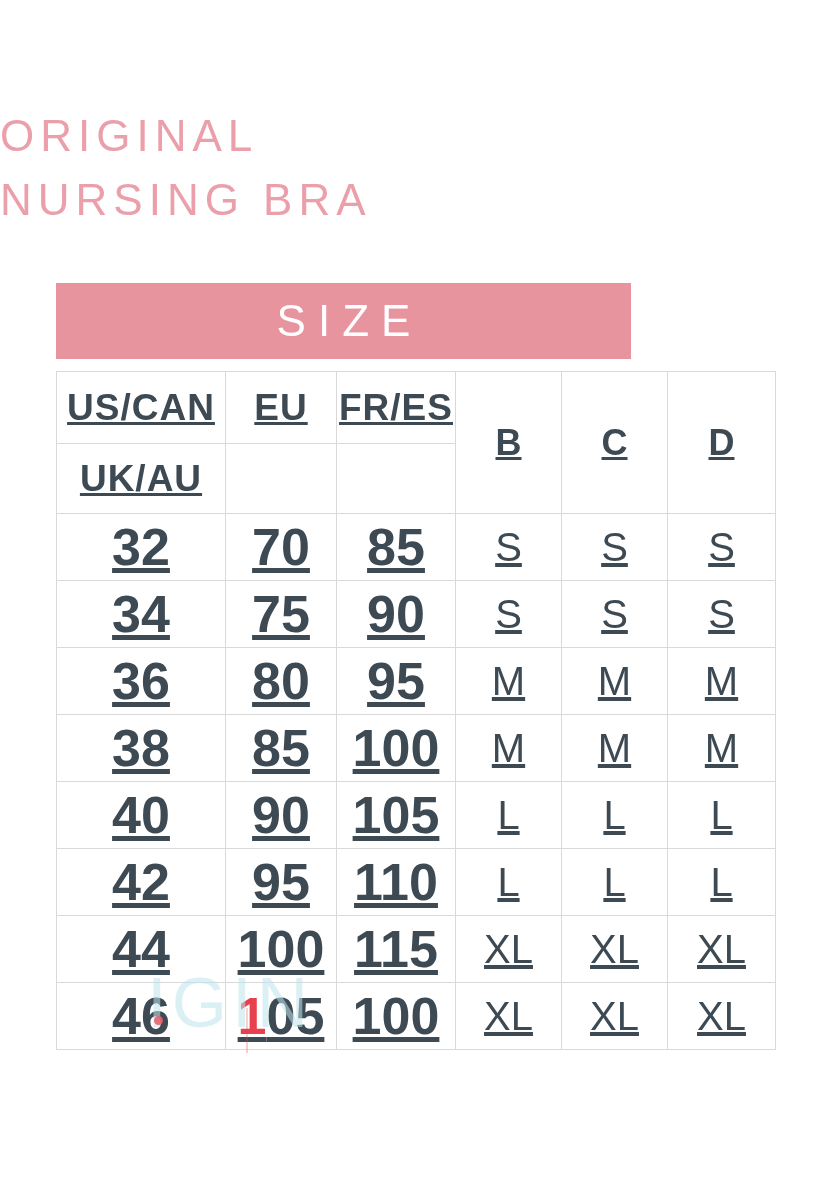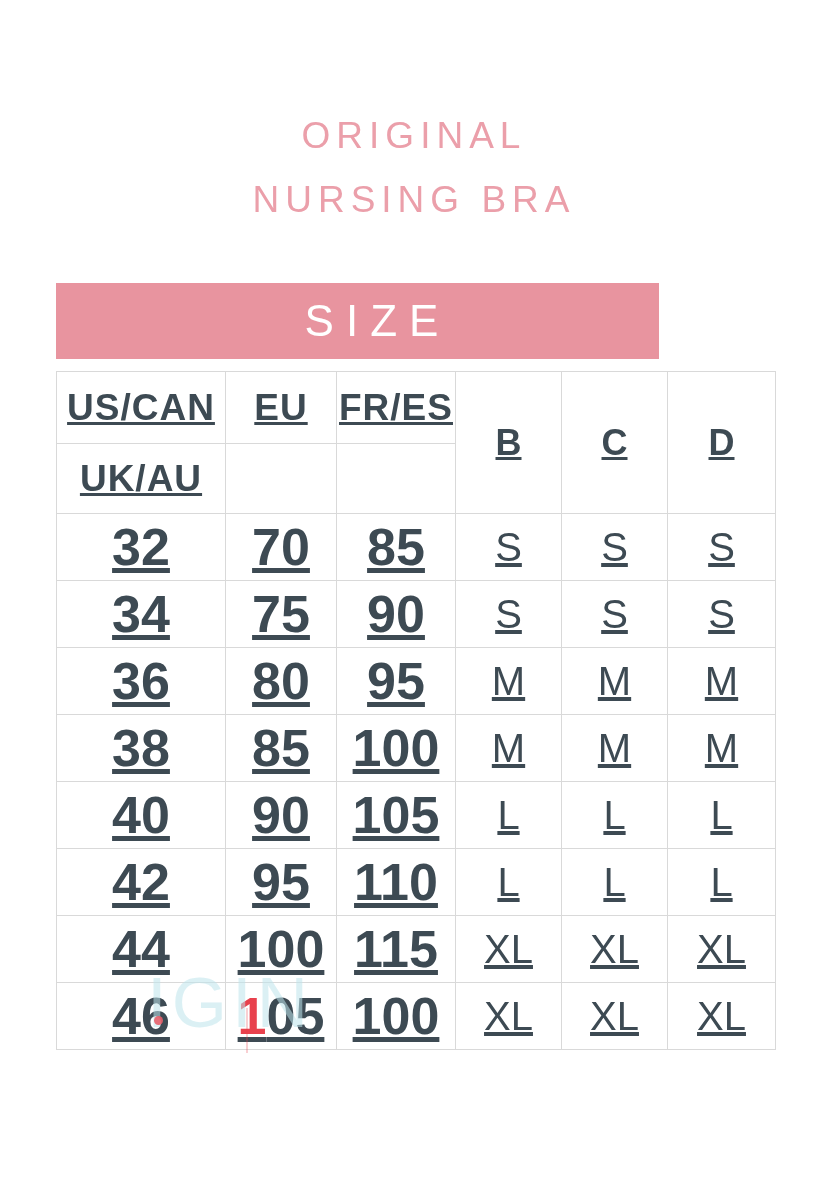--- a/index.html
+++ b/index.html
@@ -18,39 +18,38 @@
     position: absolute;
     inset: 0;
     background: #ffffff;
   }
   
   .title {
     position: absolute;
     top: 104px;
     left: 0;
     right: 0;
-    text-align: center;
+    text-align: left;
     color: #eb9faa;
-    font-size: 37px;
+    font-size: 44px;
     font-weight: 400;
     letter-spacing: 6px;
     line-height: 64px;
   }
   
   .banner {
     position: absolute;
     left: 56px;
     top: 283px;
     width: 575px;
     height: 76px;
     background: #e8949f;
     display: flex;
     align-items: center;
     justify-content: center;
-    padding-left: 28px;
   }
   .banner span {
     color: #ffffff;
     font-size: 44px;
     font-weight: 400;
     letter-spacing: 12px;
     padding-left: 12px; 
   }
   
   table.size-table {

